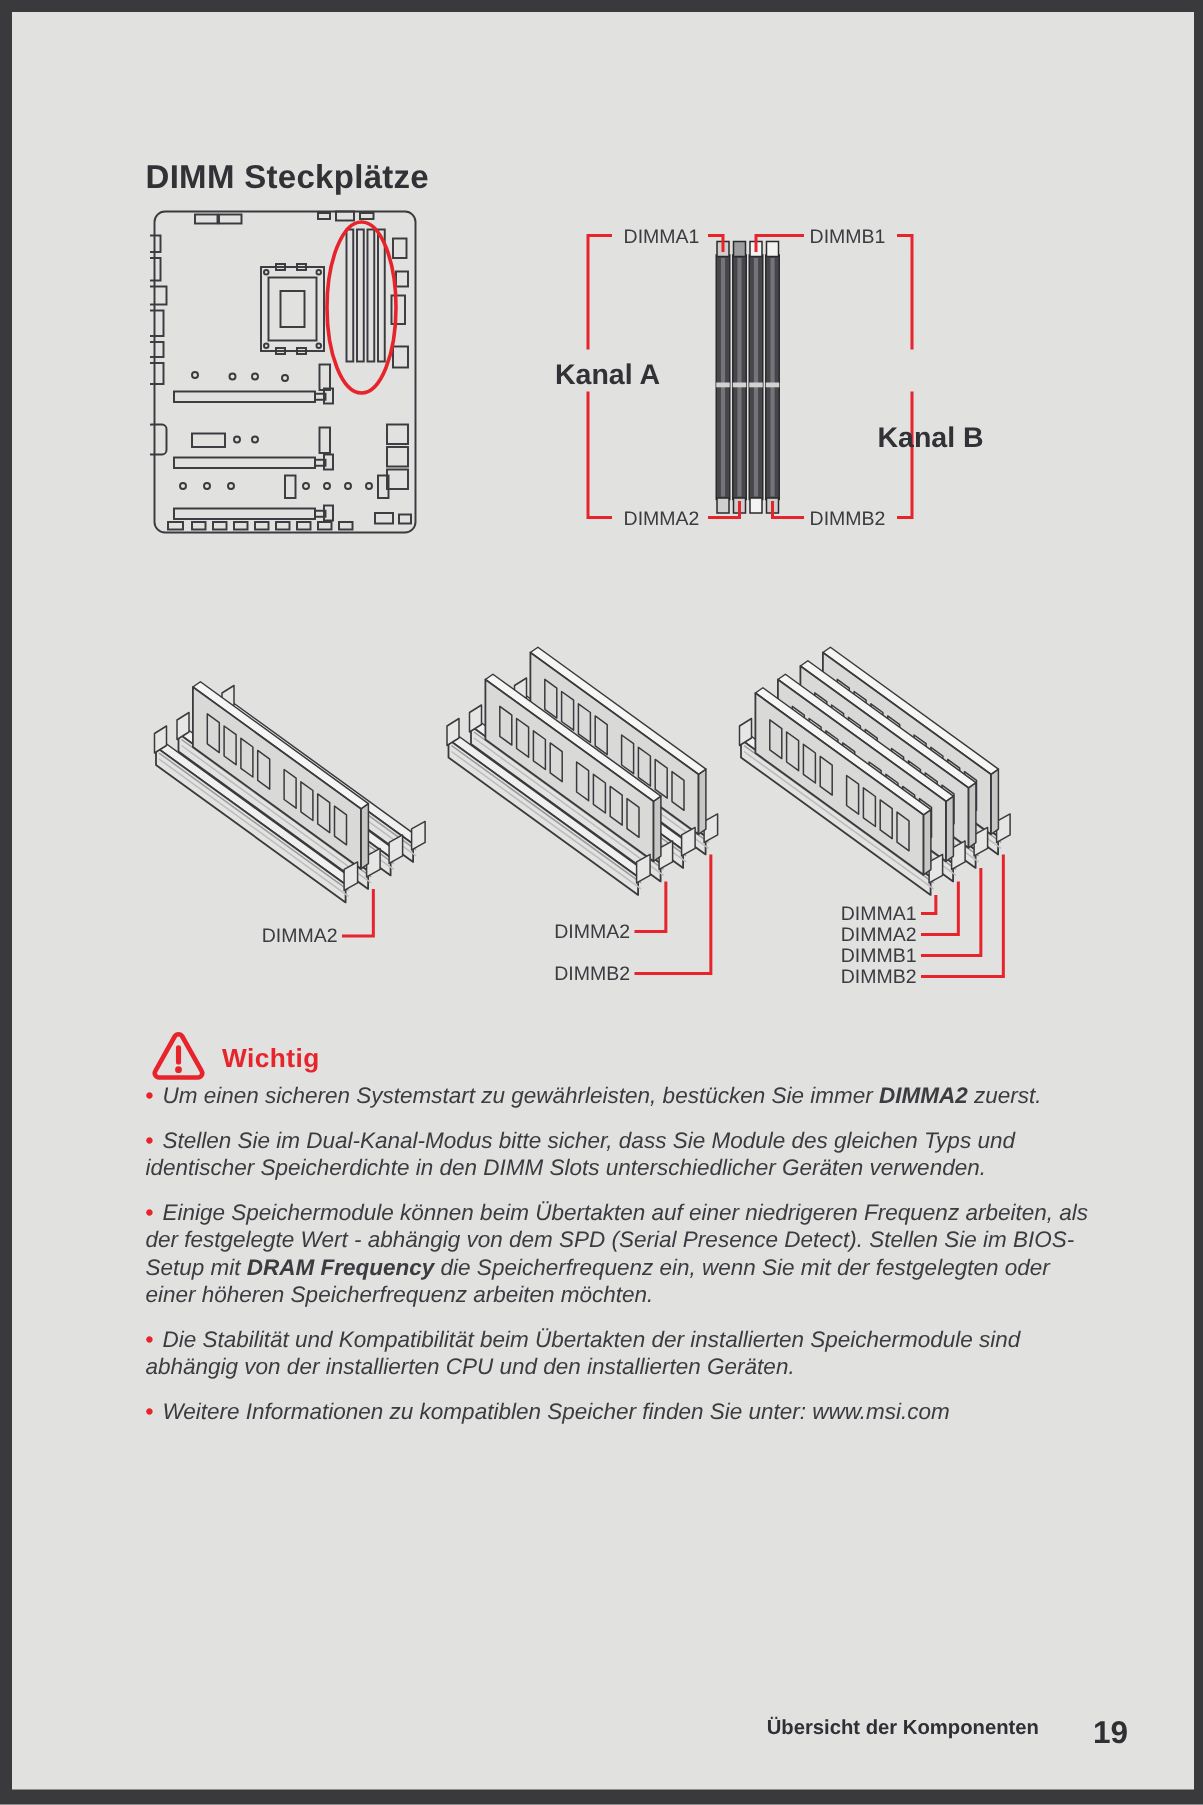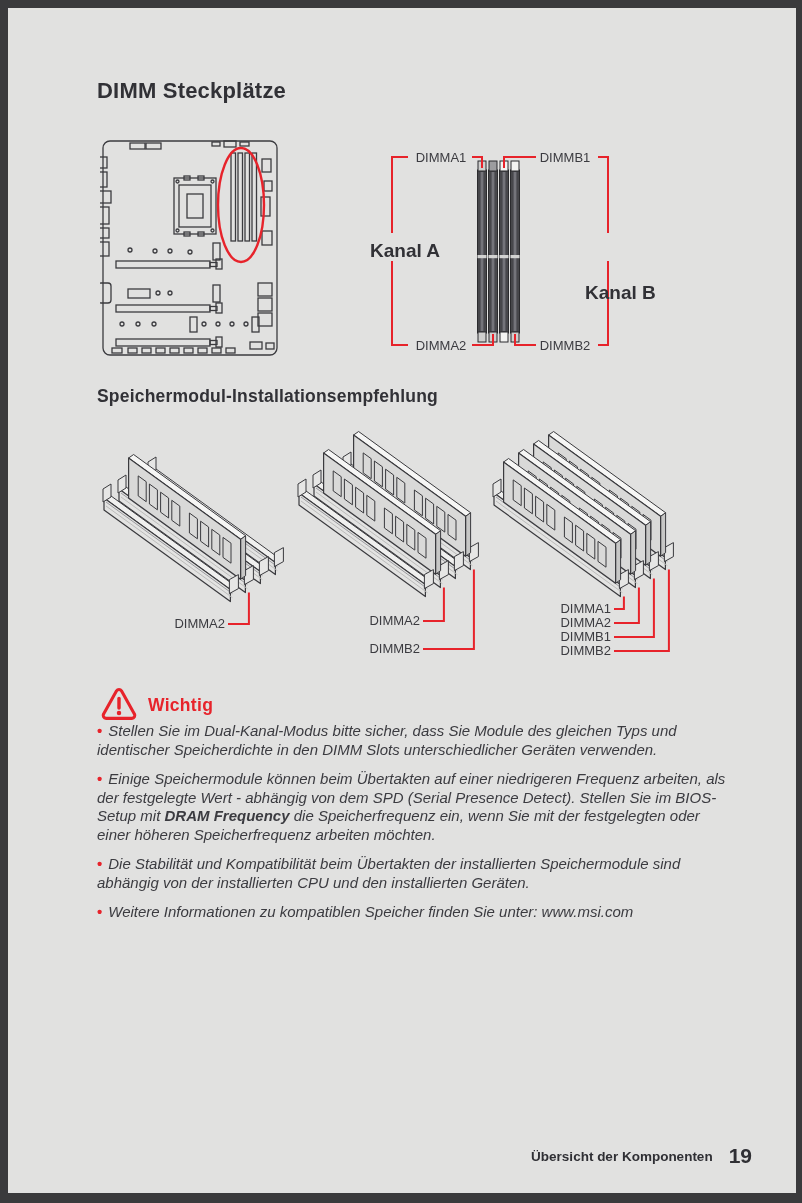--- a/index.html
+++ b/index.html
@@ -10,31 +10,31 @@
   .h2{font-size:17.5px;font-weight:bold;color:#313136;letter-spacing:.2px;}
   .diagram-label{position:absolute;font-size:13px;color:#3b3b40;white-space:nowrap;text-align:center;}
   .channel-label{position:absolute;font-size:19px;font-weight:bold;color:#313136;white-space:nowrap;}
   .fig{position:absolute;width:235px;height:245px;}
   .fig-label{position:absolute;font-size:13px;color:#3b3b40;white-space:nowrap;}
   .important-title{font-size:17.5px;font-weight:bold;letter-spacing:.3px;}
   .bullets{position:absolute;left:89px;top:714px;width:636px;}
   .bullets p{margin:0 0 11px 0;font-style:italic;font-size:15px;line-height:18.5px;color:#3b3b40;}
   .bullets b{font-style:italic;}
   .dot{font-style:normal;font-weight:bold;margin-right:6px;}
-  .footer{position:absolute;top:1136px;right:44px;display:flex;align-items:center;gap:16px;}
+  .footer{position:absolute;top:1136px;right:44px;display:flex;align-items:flex-start;gap:16px;}
   .footer .chapter{font-size:13.5px;font-weight:bold;color:#2f2f34;}
-  .footer .pagenum{font-size:21px;font-weight:bold;color:#2f2f34;}
+  .footer .pagenum{font-size:21px;font-weight:bold;color:#2f2f34;margin-left:20px;}
   svg{display:block;}
 </style>
 </head>
 <body>
 
 <div class="page">
 
-  <div class="abs h1" style="left:89px;top:70px;">DIMM Steckplätze</div>
+  <div class="abs h1" style="left:89px;top:97px;">DIMM Steckplätze</div>
 
   <div class="abs" style="left:92px;top:127px;">
     <svg width="182" height="225" viewBox="0 0 182 225">
       <g fill="none" stroke="#3b3b3f" stroke-width="1.3">
         <rect x="3" y="6" width="174" height="214" rx="7"></rect>
 
         <rect x="30" y="8" width="15" height="6"></rect>
           <rect x="46" y="8" width="15" height="6"></rect>
         <rect x="112" y="7" width="8" height="4"></rect>
           <rect x="124" y="6" width="12" height="6"></rect>
@@ -156,21 +156,20 @@
                M40,12 H24 V88 M24,116 V200 H40 M230,12 H240 V88 M240,116 V200 H230" fill="none" stroke="#e7232b" stroke-width="2"></path>
     </svg>
     <span class="diagram-label" style="left:42px;top:5px;width:62px;">DIMMA1</span>
     <span class="diagram-label" style="left:166px;top:5px;width:62px;">DIMMB1</span>
     <span class="diagram-label" style="left:42px;top:193px;width:62px;">DIMMA2</span>
     <span class="diagram-label" style="left:166px;top:193px;width:62px;">DIMMB2</span>
     <span class="channel-label" style="left:2px;top:95px;">Kanal A</span>
     <span class="channel-label" style="left:217px;top:95px;margin-top:42px;">Kanal B</span>
   </div>
 
-  <div class="abs h2" style="left:89px;top:378px;">Speichermodul-Installationsempfehlung</div>
 
   <div class="fig" style="left:88px;top:418px;">
       <svg width="235" height="245" viewBox="0 0 235 245">
         <polygon points="53.0,45.0 179.4,136.6 184.4,133.1 58.0,41.5" fill="#f0f0ef" stroke="#3a3a3e" stroke-width="1" stroke-linejoin="round"></polygon>
         <polygon points="53.0,45.0 179.4,136.6 179.4,148.6 53.0,57.0" fill="#e3e3e2" stroke="#3a3a3e" stroke-width="1.2" stroke-linejoin="round"></polygon>
         <line x1="55" y1="49" x2="181.4" y2="140.64" stroke="#9a9a9e" stroke-width="1"></line>
         <line x1="55" y1="53" x2="181.4" y2="144.64" stroke="#bcbcbb" stroke-width="1"></line>
         <polygon points="52.0,49.0 60.0,44.0 60.0,31.0 52.0,36.0" fill="#e6e6e5" stroke="#3a3a3e" stroke-width="1" stroke-linejoin="round"></polygon>
         <polygon points="178.4,140.6 187.4,135.6 187.4,121.6 178.4,126.6" fill="#e6e6e5" stroke="#3a3a3e" stroke-width="1" stroke-linejoin="round"></polygon>
         <polygon points="38.0,54.0 164.4,145.6 169.4,142.1 43.0,50.5" fill="#f0f0ef" stroke="#3a3a3e" stroke-width="1" stroke-linejoin="round"></polygon>
@@ -344,20 +343,21 @@
   <div class="abs" style="left:92px;top:678px;">
     <svg width="38" height="35" viewBox="0 0 42 38">
       <path d="M18.3,5 a3.2,3.2 0 0 1 5.4,0 L38,30.5 a3.2,3.2 0 0 1 -2.7,4.9 H6.7 a3.2,3.2 0 0 1 -2.7,-4.9 Z" fill="none" stroke="#e7232b" stroke-width="3.4" stroke-linejoin="round"></path>
       <line x1="21" y1="13.5" x2="21" y2="24" stroke="#e7232b" stroke-width="3.8" stroke-linecap="round"></line>
       <circle cx="21" cy="29.6" r="2.5" fill="#e7232b"></circle>
     </svg>
   </div>
   <div class="abs important-title" style="left:140px;top:687px;color:#e7232b;">Wichtig</div>
 
   <div class="bullets">
+    <p><span class="dot" style="color:#e7232b;">•</span><span>Um einen sicheren Systemstart zu gewährleisten, bestücken Sie immer </span><b>DIMMA2</b><span> zuerst.</span></p>
     <p><span class="dot" style="color:#e7232b;">•</span><span>Stellen Sie im Dual-Kanal-Modus bitte sicher, dass Sie Module des gleichen Typs und identischer Speicherdichte in den DIMM Slots unterschiedlicher Geräten verwenden.</span><b></b><span></span></p>
     <p><span class="dot" style="color:#e7232b;">•</span><span>Einige Speichermodule können beim Übertakten auf einer niedrigeren Frequenz arbeiten, als der festgelegte Wert - abhängig von dem SPD (Serial Presence Detect). Stellen Sie im BIOS-Setup mit </span><b>DRAM Frequency</b><span> die Speicherfrequenz ein, wenn Sie mit der festgelegten oder einer höheren Speicherfrequenz arbeiten möchten.</span></p>
     <p><span class="dot" style="color:#e7232b;">•</span><span>Die Stabilität und Kompatibilität beim Übertakten der installierten Speichermodule sind abhängig von der installierten CPU und den installierten Geräten.</span><b></b><span></span></p>
     <p><span class="dot" style="color:#e7232b;">•</span><span>Weitere Informationen zu kompatiblen Speicher finden Sie unter: www.msi.com</span><b></b><span></span></p>
   </div>
 
   <div class="footer">
     <span class="chapter">Übersicht der Komponenten</span>
     <span class="pagenum">19</span>
   </div>

